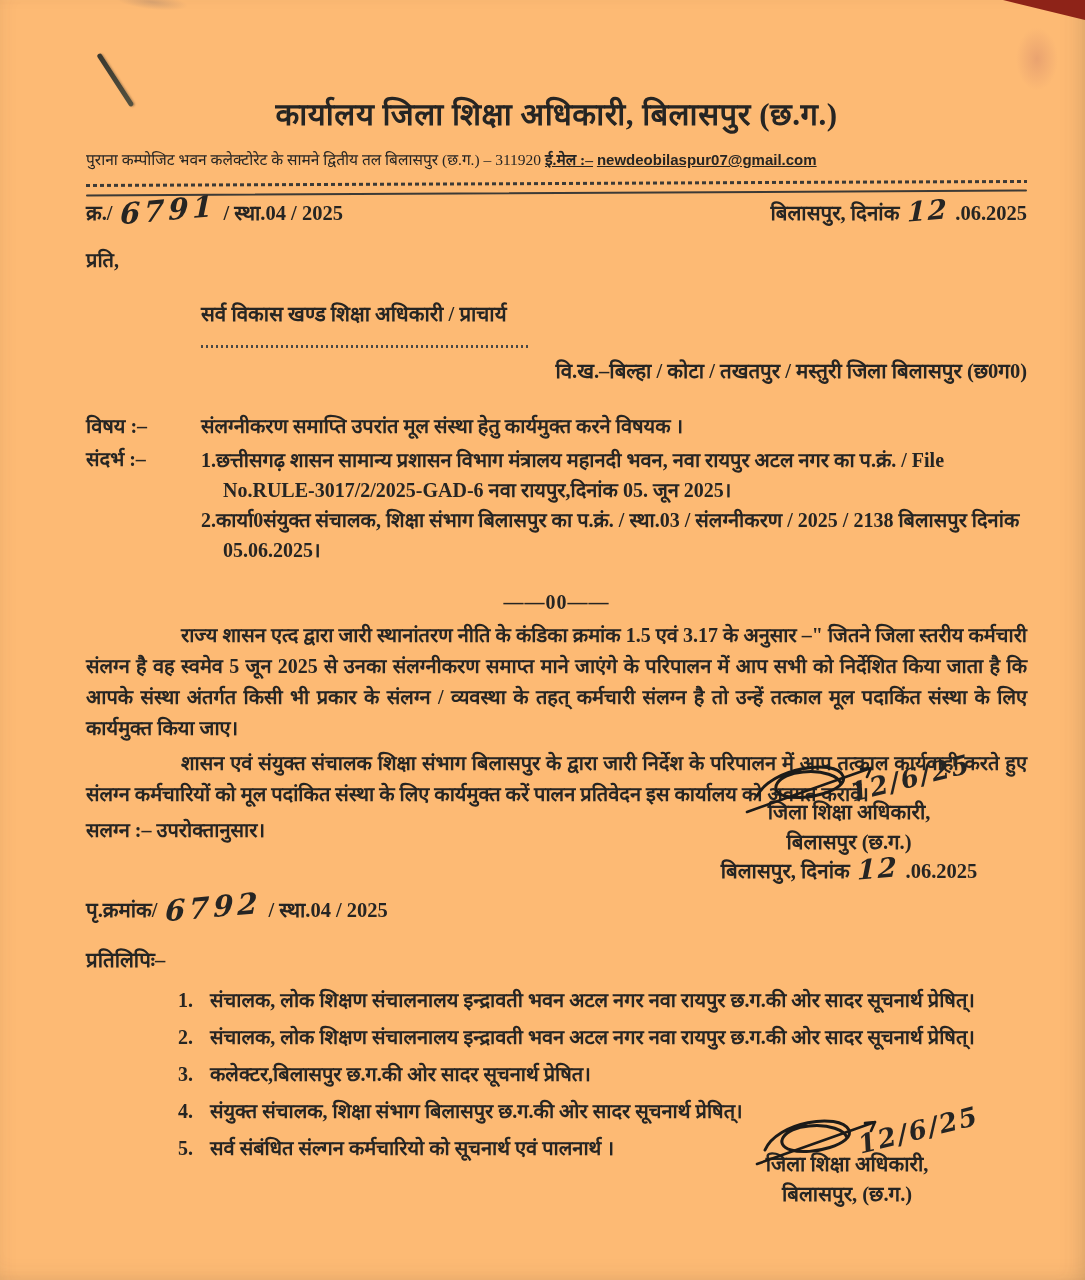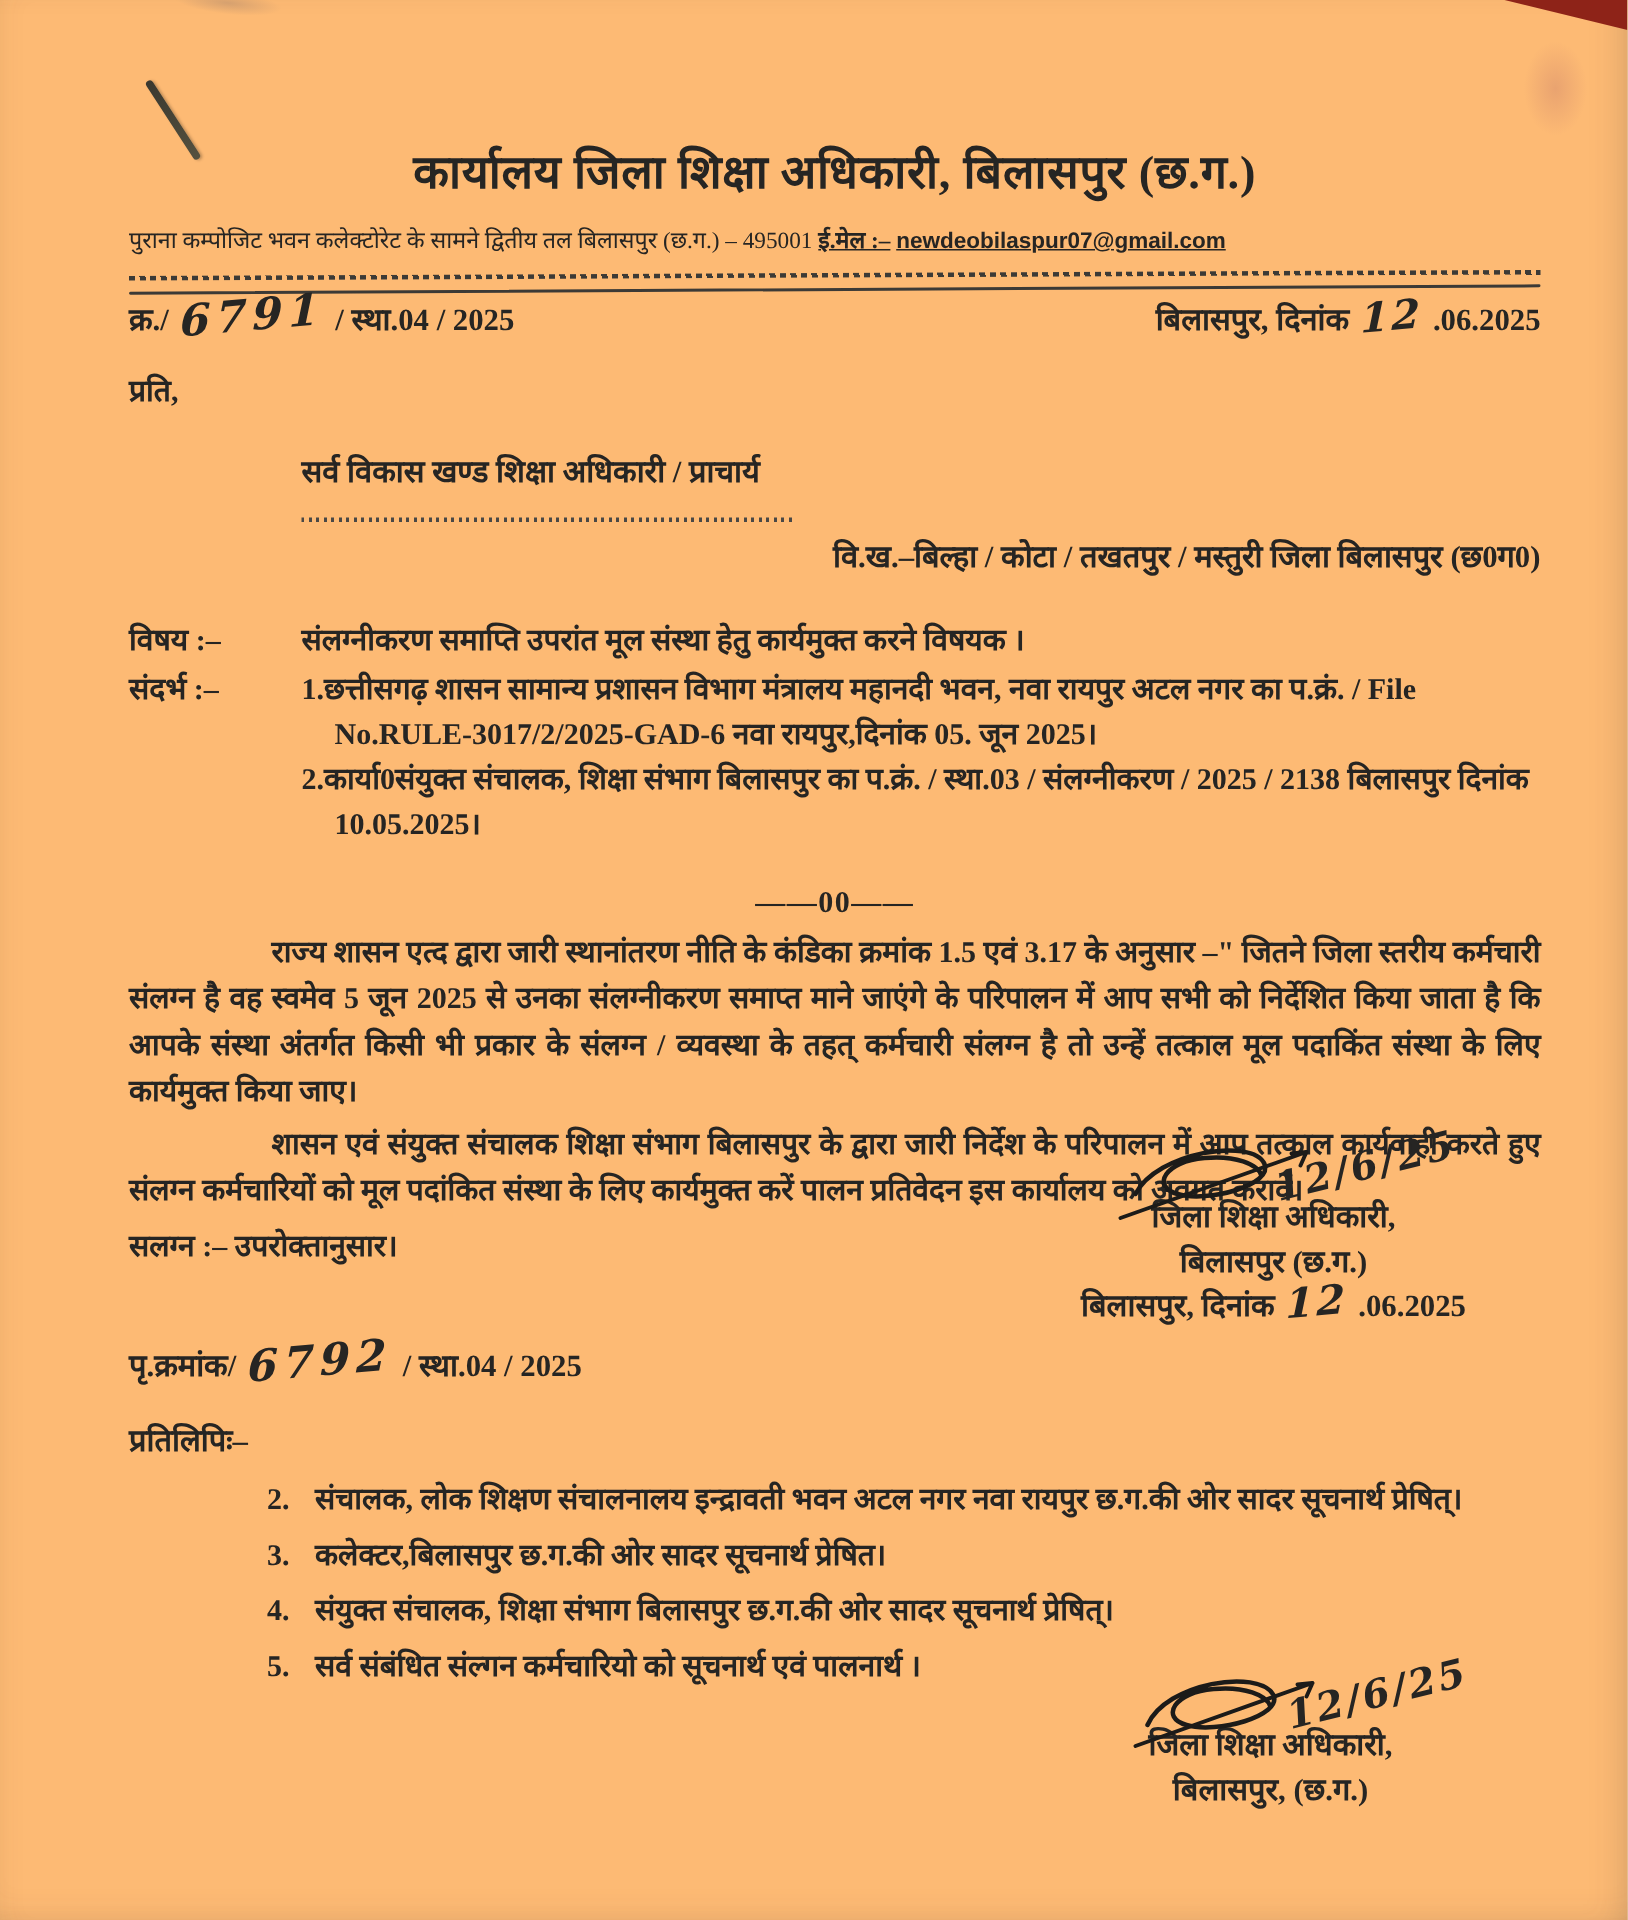--- a/index.html
+++ b/index.html
@@ -121,21 +121,21 @@
   <div class="staple"></div>
   <div class="tape-smudge"></div>
   <div class="corner-mark"></div>
   <div class="corner-smudge"></div>
 
   <div class="content">
 
     <h1 class="title">कार्यालय जिला शिक्षा अधिकारी, बिलासपुर (छ.ग.)</h1>
 
     <p class="addr">
-      <span>पुराना कम्पोजिट भवन कलेक्टोरेट के सामने द्वितीय तल बिलासपुर (छ.ग.) – 495001</span>
+      <span>पुराना कम्पोजिट भवन कलेक्टोरेट के सामने द्वितीय तल बिलासपुर (छ.ग.) – 311920</span>
       <span class="email-label">ई.मेल :–</span>
       <span class="email">newdeobilaspur07@gmail.com</span>
     </p>
 
     <div class="rule-dashed"></div>
     <div class="rule-solid"></div>
 
     <div class="refline">
       <span>
         <span>क्र./</span>
@@ -156,40 +156,41 @@
 
     <div class="kv">
       <span class="kv-label">विषय :–</span>
       <span class="kv-body">संलग्नीकरण समाप्ति उपरांत मूल संस्था हेतु कार्यमुक्त करने विषयक  ।</span>
     </div>
 
     <div class="kv ref">
       <span class="kv-label">संदर्भ :–</span>
       <span class="kv-body">
         <div class="ref-item">1.छत्तीसगढ़ शासन सामान्य प्रशासन विभाग मंत्रालय महानदी भवन, नवा रायपुर अटल नगर का प.क्रं. / File No.RULE-3017/2/2025-GAD-6   नवा रायपुर,दिनांक 05. जून 2025।</div>
-        <div class="ref-item">2.कार्या0संयुक्त संचालक, शिक्षा संभाग बिलासपुर का प.क्रं. / स्था.03 / संलग्नीकरण / 2025 / 2138 बिलासपुर दिनांक 10.05.2025।</div>
+        <div class="ref-item">2.कार्या0संयुक्त संचालक, शिक्षा संभाग बिलासपुर का प.क्रं. / स्था.03 / संलग्नीकरण / 2025 / 2138 बिलासपुर दिनांक 05.06.2025।</div>
       </span>
     </div>
 
     <div class="divider">——00——</div>
 
     <p class="para">राज्य शासन एत्द द्वारा जारी स्थानांतरण नीति के कंडिका क्रमांक 1.5  एवं 3.17 के अनुसार –" जितने जिला स्तरीय कर्मचारी संलग्न है वह स्वमेव 5 जून 2025 से उनका संलग्नीकरण समाप्त माने जाएंगे के परिपालन में आप सभी को निर्देशित किया जाता है कि आपके संस्था अंतर्गत किसी भी प्रकार के संलग्न  / व्यवस्था के तहत् कर्मचारी संलग्न है तो उन्हें तत्काल मूल पदाकिंत संस्था के लिए कार्यमुक्त किया जाए।</p>
     <p class="para" style="text-indent:95px;margin-top:4px;">शासन एवं संयुक्त संचालक शिक्षा संभाग बिलासपुर के द्वारा जारी निर्देश के परिपालन में आप तत्काल कार्यवाही करते हुए संलग्न कर्मचारियों को मूल पदांकित संस्था के लिए कार्यमुक्त करें पालन प्रतिवेदन इस कार्यालय को अवगत करावें।</p>
 
     <div class="enclosure">सलग्न :– उपरोक्तानुसार।</div>
 
     <div class="endorse-number">
       <span>पृ.क्रमांक/</span>
       <span class="hand">6792</span>
       <span>/ स्था.04 / 2025</span>
     </div>
 
     <div class="copies-label">प्रतिलिपिः–</div>
 
     <ol class="copies-list">
+      <li><span class="num">1.</span><span class="itm">संचालक, लोक शिक्षण संचालनालय इन्द्रावती भवन अटल नगर नवा रायपुर छ.ग.की ओर सादर सूचनार्थ प्रेषित्।</span></li>
       <li><span class="num">2.</span><span class="itm">संचालक, लोक शिक्षण संचालनालय इन्द्रावती भवन अटल नगर नवा रायपुर छ.ग.की ओर सादर सूचनार्थ प्रेषित्।</span></li>
       <li><span class="num">3.</span><span class="itm">कलेक्टर,बिलासपुर छ.ग.की ओर सादर सूचनार्थ प्रेषित।</span></li>
       <li><span class="num">4.</span><span class="itm">संयुक्त संचालक, शिक्षा संभाग बिलासपुर छ.ग.की ओर सादर सूचनार्थ प्रेषित्।</span></li>
       <li><span class="num">5.</span><span class="itm">सर्व संबंधित संल्गन कर्मचारियो को सूचनार्थ एवं पालनार्थ ।</span></li>
     </ol>
 
   </div>
 
   <div class="signature sig1">
     <div class="scrawl-wrap">

